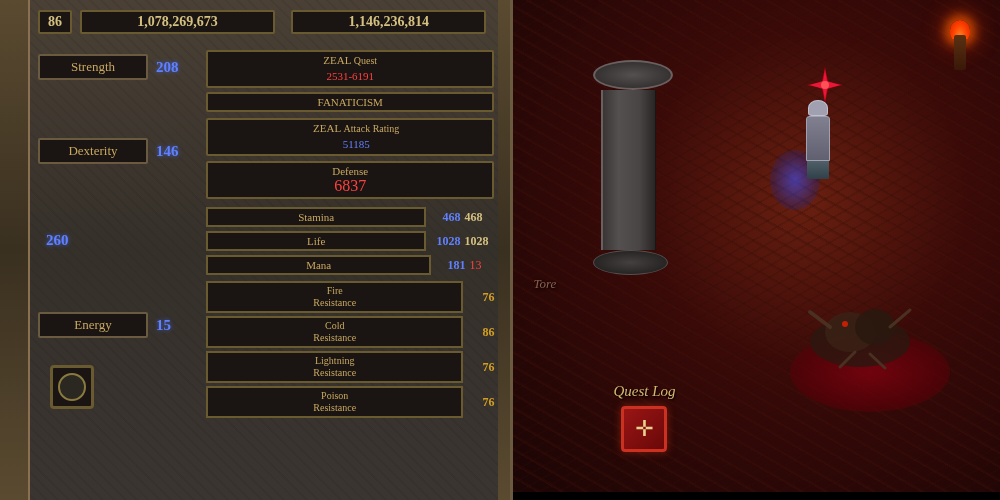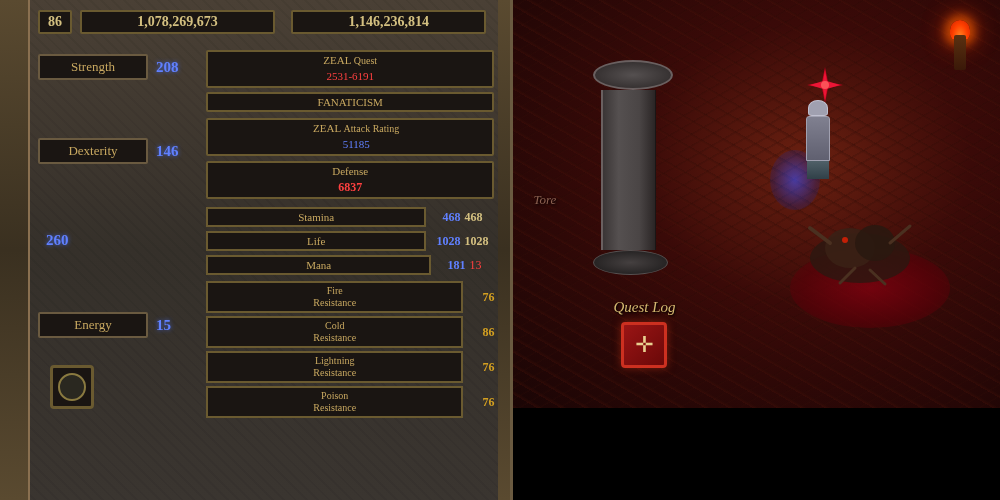--- a/index.html
+++ b/index.html
@@ -229,21 +229,21 @@
       width: 28px;
       height: 28px;
       border-radius: 50%;
       background: #2a2820;
       border: 2px solid #8a7a40;
     }
 
     
     .right-panel {
       width: 510px;
-      height: 408px;
+      height: 492px;
       position: relative;
       overflow: hidden;
       background: #3a1010;
     }
 
     .game-bg {
       position: absolute;
       inset: 0;
       background:
         radial-gradient(ellipse at 60% 40%, #6a2010 0%, #3a0a08 40%, #1a0505 100%);
@@ -416,22 +416,22 @@
     }
 
     .crosshair-icon {
       color: #e8d090;
       font-size: 22px;
       line-height: 1;
     }
 
     .def-val {
       color: #ff4040;
-      font-size: 12px;
-      font-weight: bold;
+      font-size: 16px;
+      font-weight: normal;
     }
 
     .mana-val-red {
       color: #ff4040;
       font-size: 12px;
     }
   </style>
 </head>
 <body>
 

